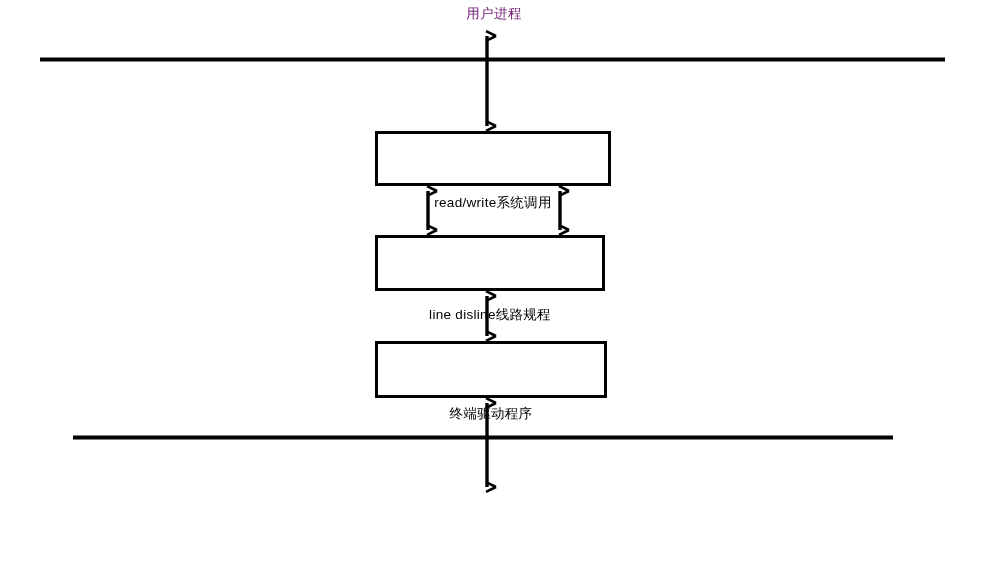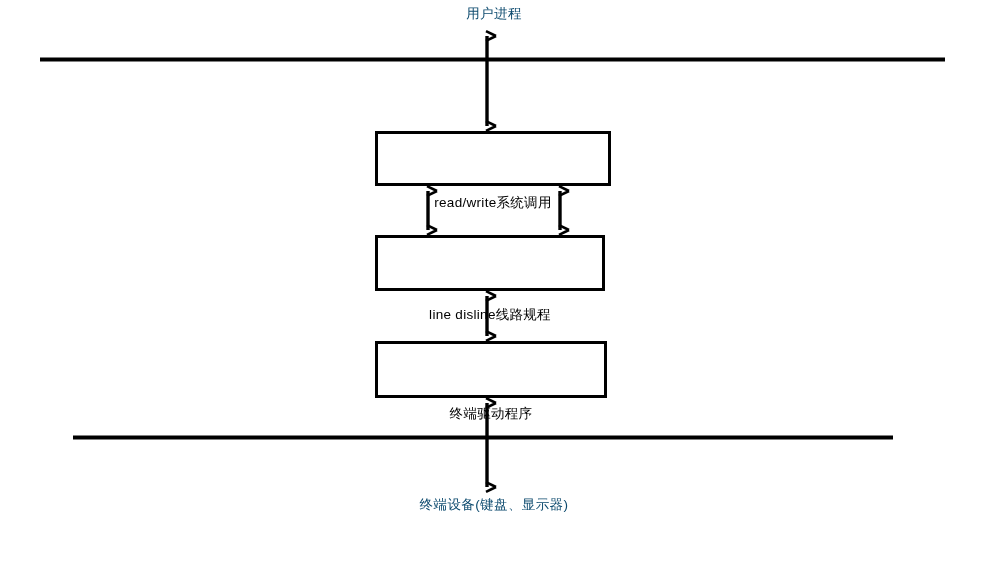--- a/index.html
+++ b/index.html
@@ -22,21 +22,21 @@
     position: absolute;
     left: 0;
     top: 0;
     width: 988px;
     height: 561px;
     display: block;
   }
   .label-text {
     position: absolute;
     font-size: 13.5px;
-    color: #0c4a6e;
+    color: #701a75;
     white-space: nowrap;
     letter-spacing: 0.4px;
     font-family: "Liberation Sans", "DejaVu Sans", sans-serif;
   }
   #label-user-process {
     left: 0;
     top: 5px;
     width: 988px;
     text-align: center;
   }
@@ -134,20 +134,19 @@
   </svg>
 
   <div class="label-text" id="label-user-process">用户进程</div>
 
   <div class="box-label" id="box-label-syscall">read/write系统调用</div>
 
   <div class="box-label" id="box-label-discipline">line disline线路规程</div>
 
   <div class="box-label" id="box-label-driver">终端驱动程序</div>
 
-  <div class="label-text" id="label-terminal-device">终端设备(键盘、显示器)</div>
 
   <div id="watermark-layer">
     <div class="watermark" id="watermark-back">@CSDN博客</div>
     <div class="watermark" id="watermark-front">@筛上烟金干烁水性区</div>
   </div>
 
 </div>
 
 </body></html>

